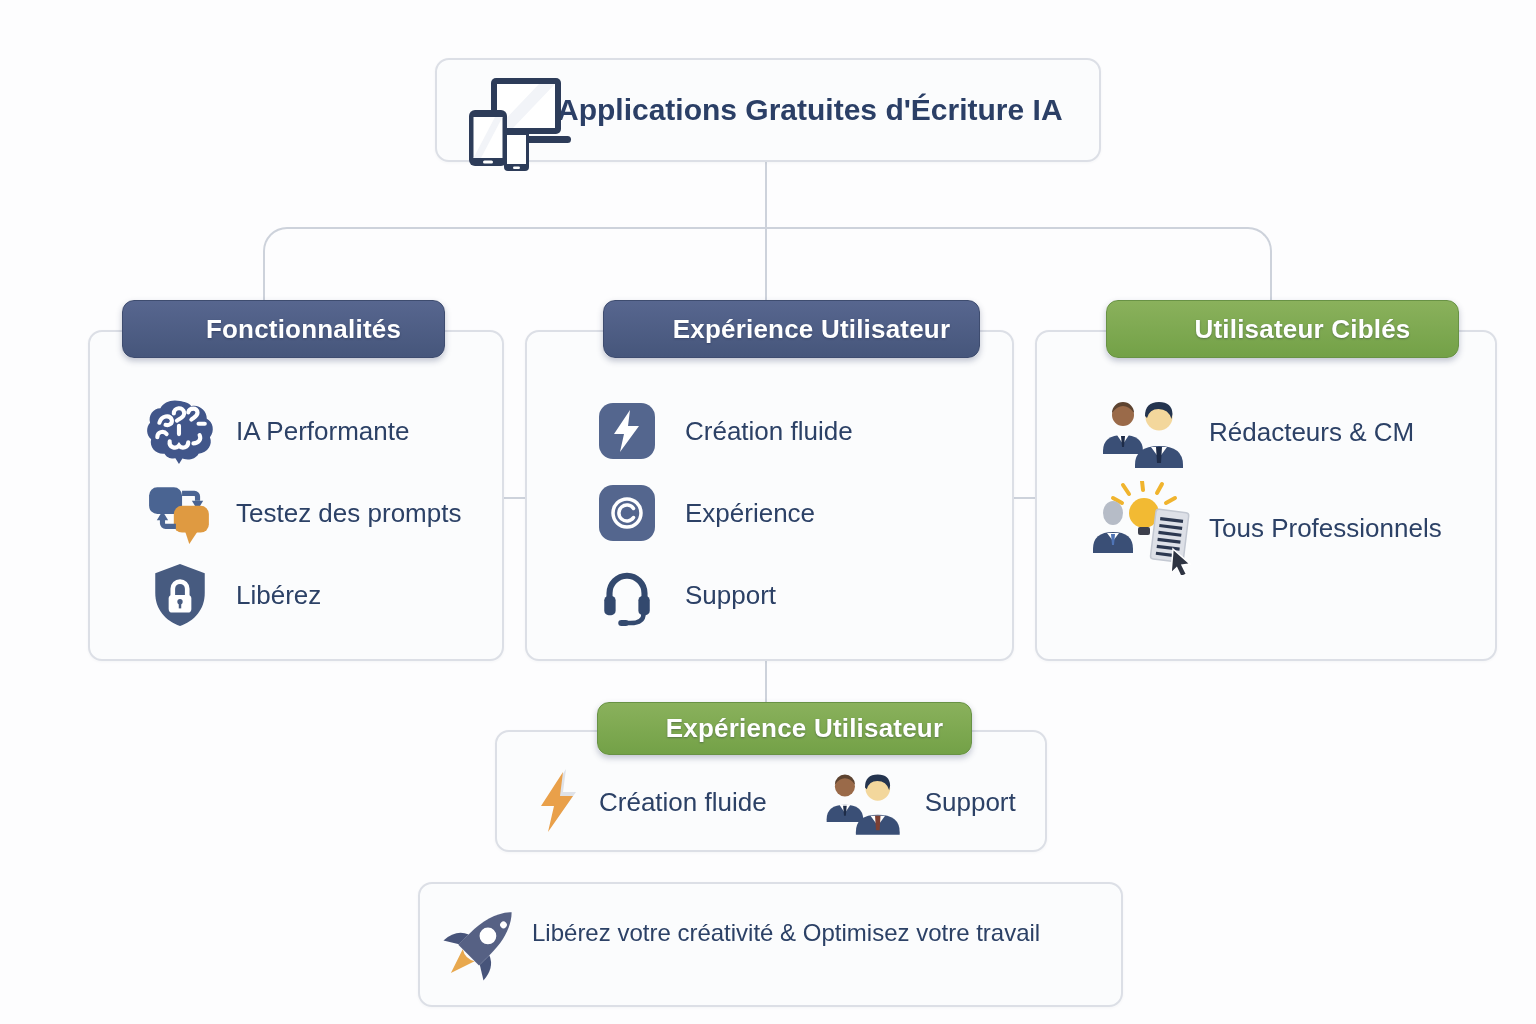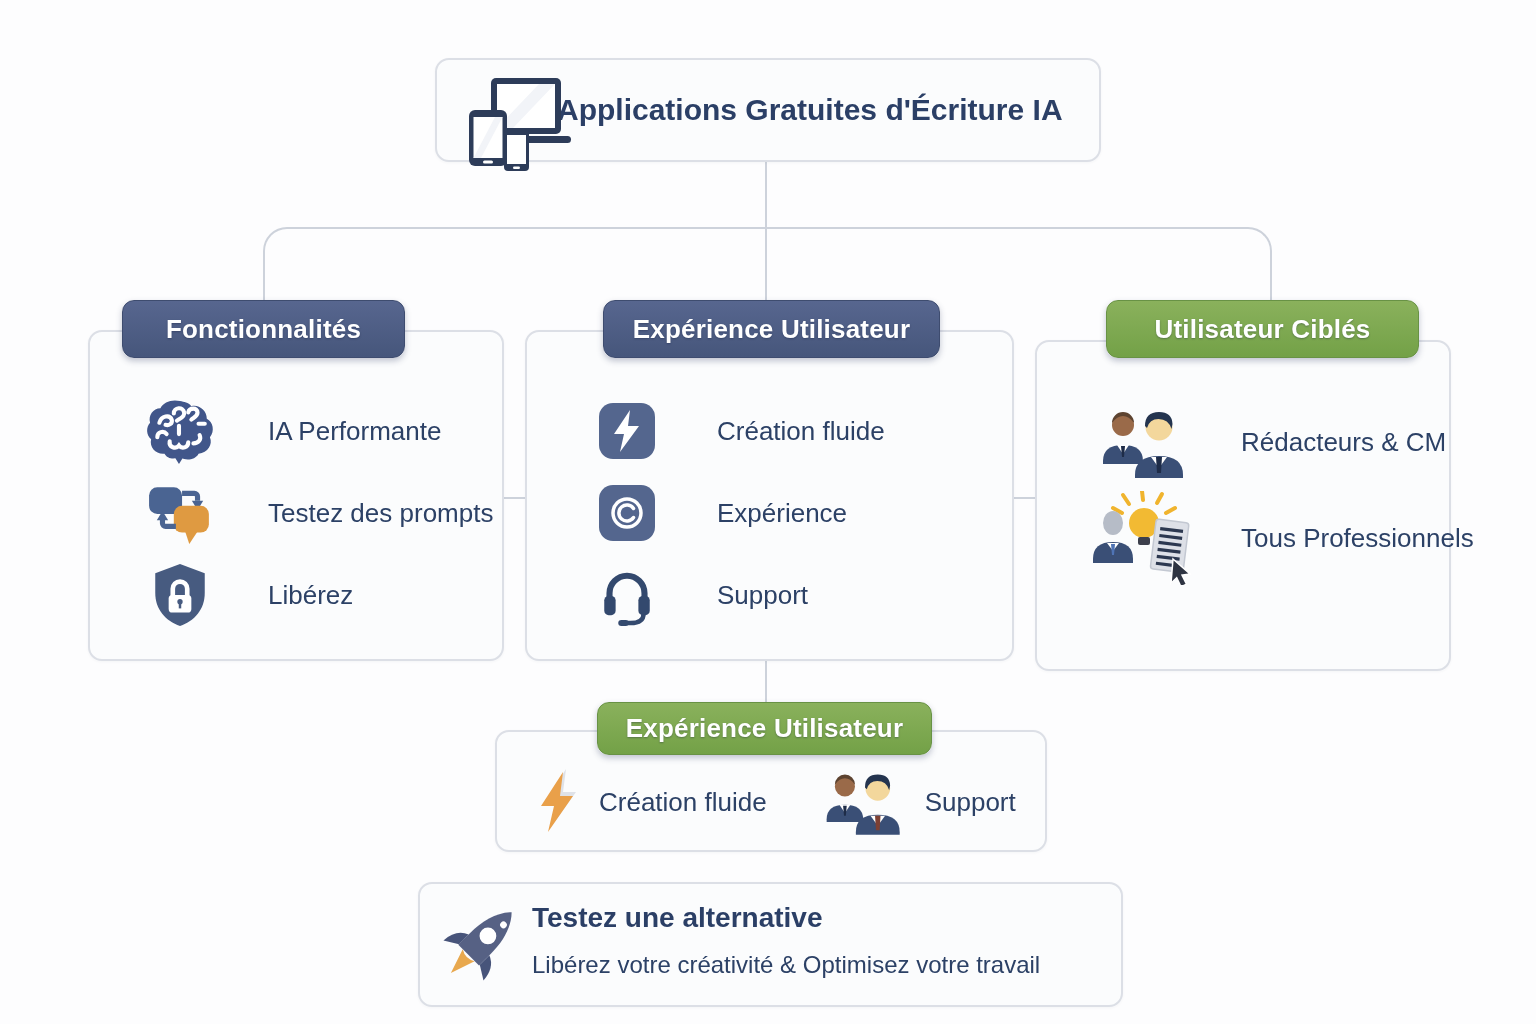--- a/index.html
+++ b/index.html
@@ -32,32 +32,33 @@
   }
   .pill{
     position:absolute;
     display:flex;align-items:center;justify-content:center;
     color:#fff;font-weight:bold;font-size:26px;
     border-radius:12px;
     letter-spacing:.2px;
     text-shadow:0 1px 2px rgba(20,30,60,.35);
     box-shadow:0 3px 6px rgba(40,50,90,.28);
     z-index:3;
+    padding-left:40px;
   }
   .pill.blue{background:linear-gradient(180deg,#57668f,#46567b);border:1px solid #3e4c6f;}
   .pill.green{background:linear-gradient(180deg,#8ab15c,#73a147);border:1px solid #689245;}
 
   
   .root-box{display:flex;align-items:center;}
   .root-title{font-size:30px;font-weight:bold;color:#2b3f66;margin-left:120px;white-space:nowrap;}
   .root-icon{position:absolute;left:24px;top:12px;width:112px;height:100px;}
 
   
   .items{position:absolute;left:0;right:0;display:flex;flex-direction:column;}
-  .row{display:flex;align-items:center;height:82px;gap:32px;}
+  .row{display:flex;align-items:center;height:82px;}
   .icell{display:flex;align-items:center;justify-content:center;flex:0 0 auto;}
   .ilabel{font-size:26px;color:#2c4166;white-space:nowrap;}
 
   .p-left .items{top:58px;}
   .p-left .icell{width:76px;margin-left:52px;}
   .p-left .ilabel{margin-left:18px;}
 
   .p-mid .items{top:58px;}
   .p-mid .icell{width:56px;margin-left:72px;}
   .p-mid .ilabel{margin-left:30px;}
@@ -192,21 +193,21 @@
             <rect x="45" y="35" width="13" height="22" rx="5" fill="#33496e"></rect>
             <path d="M51 55 q0 11 -15 11 h-6" fill="none" stroke="#33496e" stroke-width="5" stroke-linecap="round"></path>
             <rect x="22" y="62.5" width="12" height="7" rx="3.5" fill="#33496e"></rect>
           </svg>
         </span>
         <span class="ilabel">Support</span>
       </div>
     </div>
   </div>
 
-  <div class="card p-right" style="left:1035px;top:340px;width:412px;height:327px;">
+  <div class="card p-right" style="left:1035px;top:330px;width:412px;height:327px;padding-left:46px;">
     <div class="items">
       <div class="row">
         <span class="icell">
           <svg width="92" height="74" viewBox="0 0 92 74">
             <circle cx="24" cy="20" r="11" fill="#9a6a49"></circle>
             <path d="M13 18 a11 11 0 0 1 22 0 q-5 -7 -11 -7 q-6 0 -11 7 z" fill="#5d4330"></path>
             <path d="M4 56 q0 -16 20 -16 q20 0 20 16 v3 h-40 z" fill="#3a4f76"></path>
             <polygon points="18,40 24,49 30,40" fill="#ffffff"></polygon>
             <polygon points="22,41 26,41 25,52 23,52" fill="#1e2c48"></polygon>
             <circle cx="60" cy="22" r="13.5" fill="#f3d79c"></circle>
@@ -286,18 +287,17 @@
       <g transform="rotate(45 38 40)">
         <path d="M38 0 C48 10 52 26 52 42 l0 16 h-28 l0 -16 C24 26 28 10 38 0 Z" fill="#566184"></path>
         <circle cx="38" cy="32" r="8" fill="#ffffff"></circle>
         <circle cx="41" cy="14" r="3.2" fill="#ffffff"></circle>
         <path d="M24 44 q-12 5 -13 21 l13 -8 z" fill="#47547a"></path>
         <path d="M52 44 q12 5 13 21 l-13 -8 z" fill="#47547a"></path>
         <path d="M30 58 q8 5 16 0 l-8 24 z" fill="#e8a84e"></path>
       </g>
     </svg>
     <div class="cta-text">
-      <div class="cta-title">Testez une alternative</div>
       <div class="cta-sub">Libérez votre créativité &amp; Optimisez votre travail</div>
     </div>
   </div>
 
 </div>
 
 </body></html>

